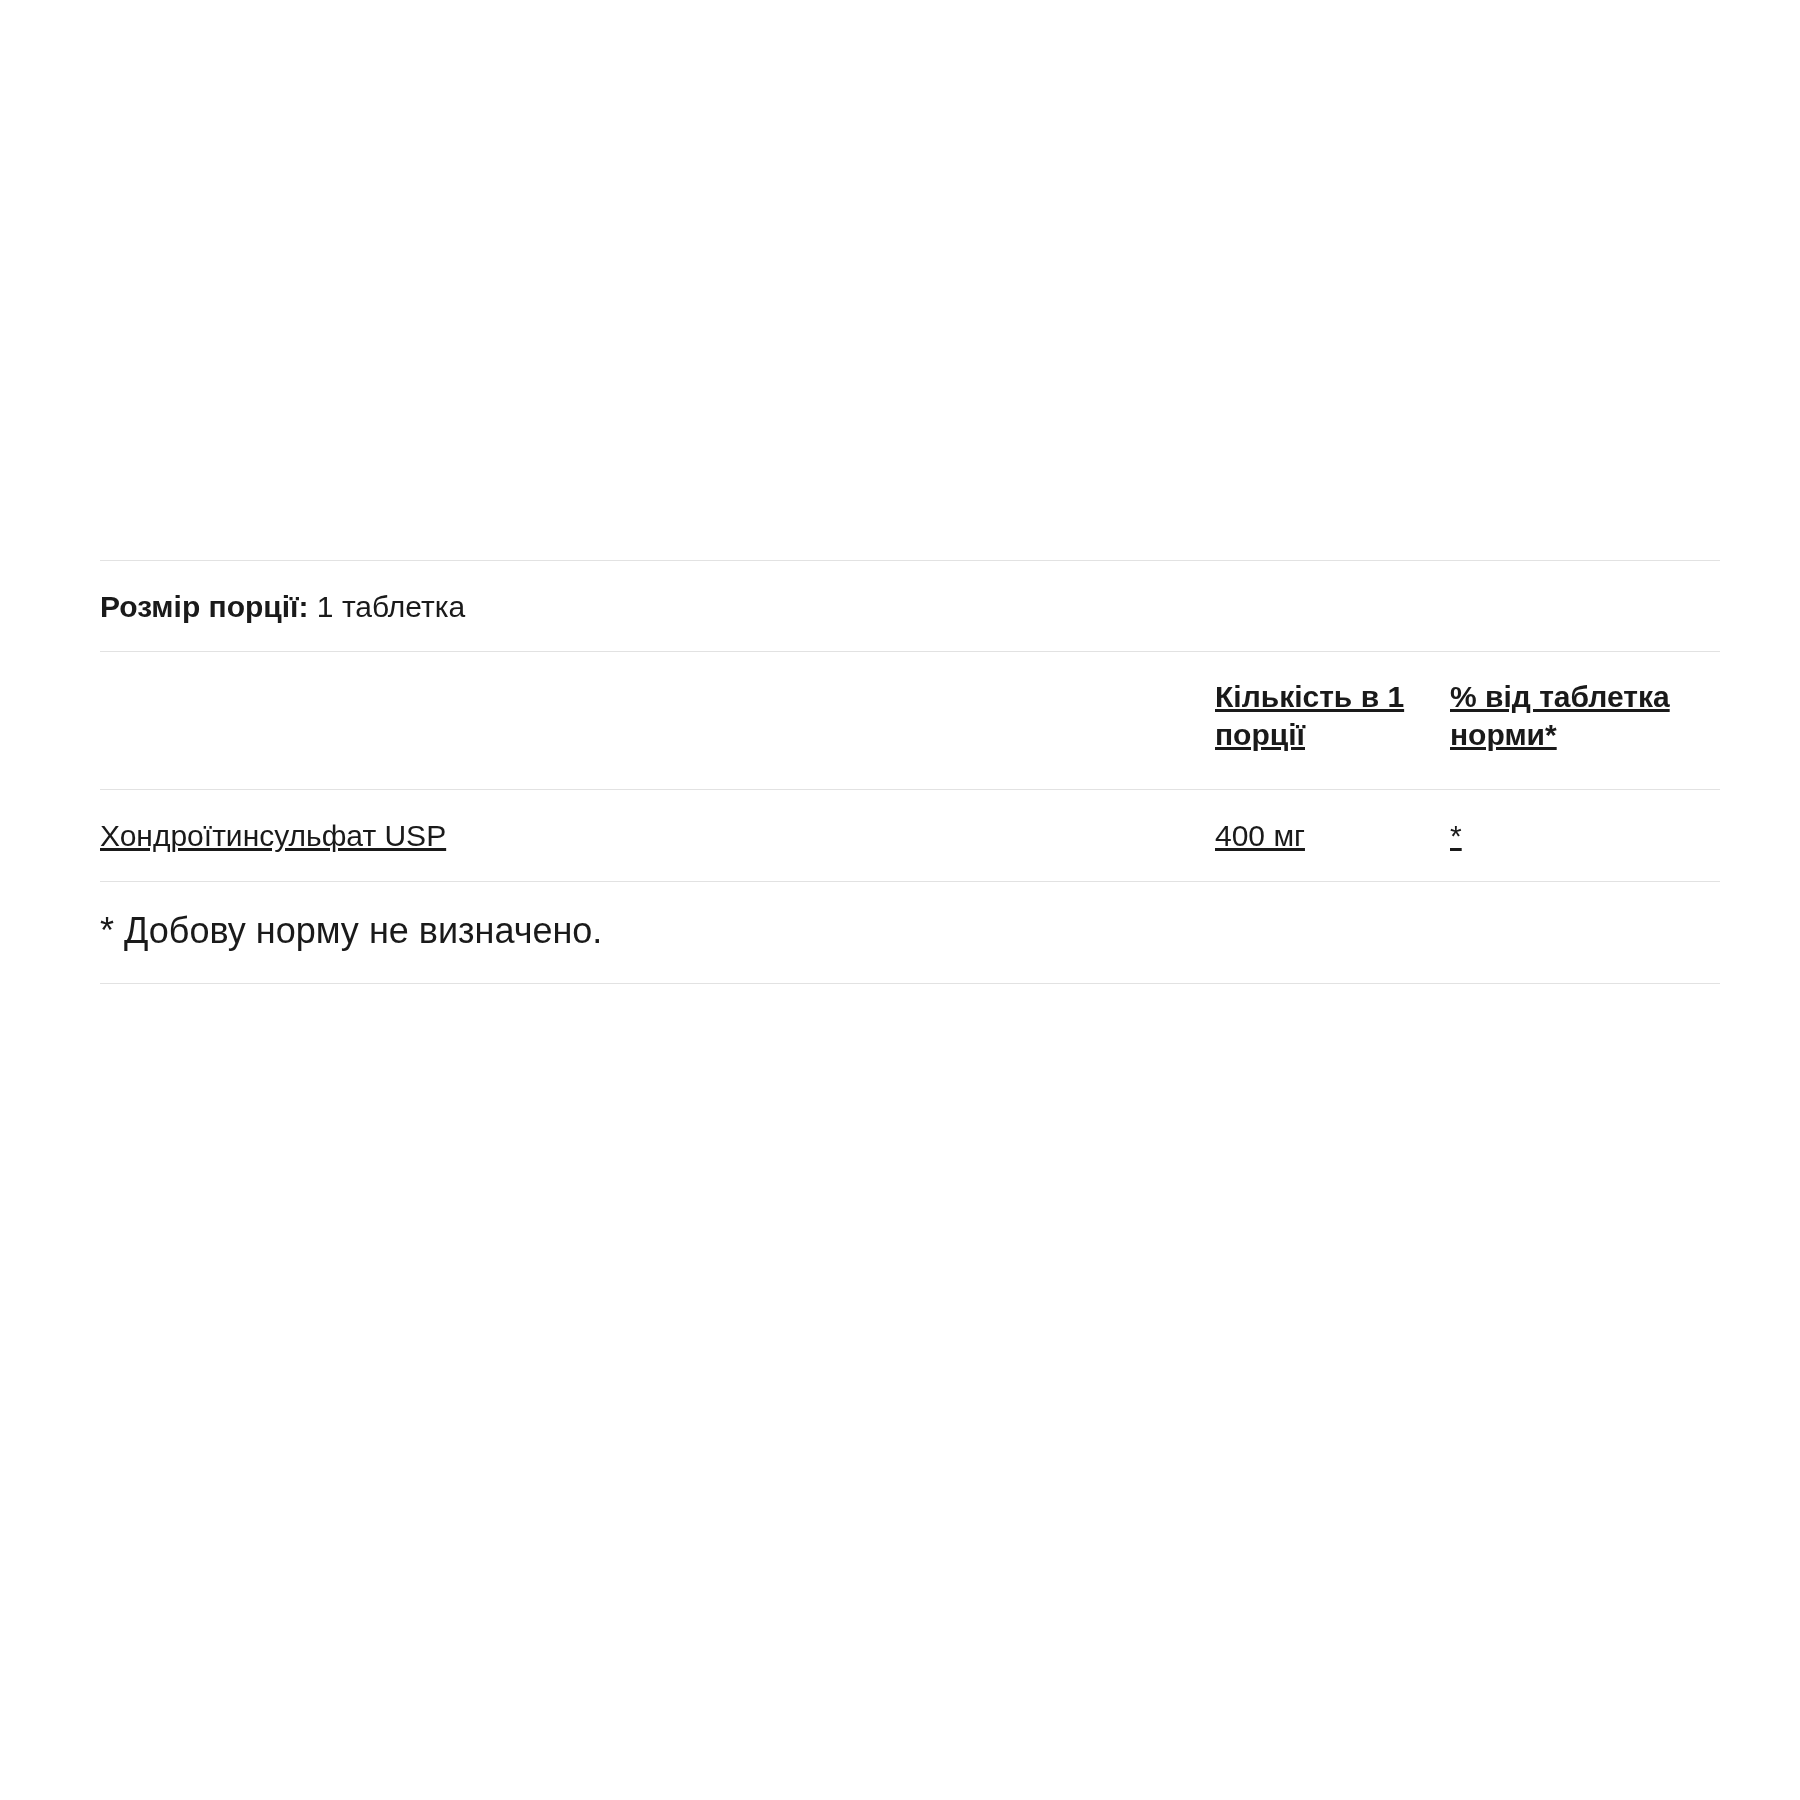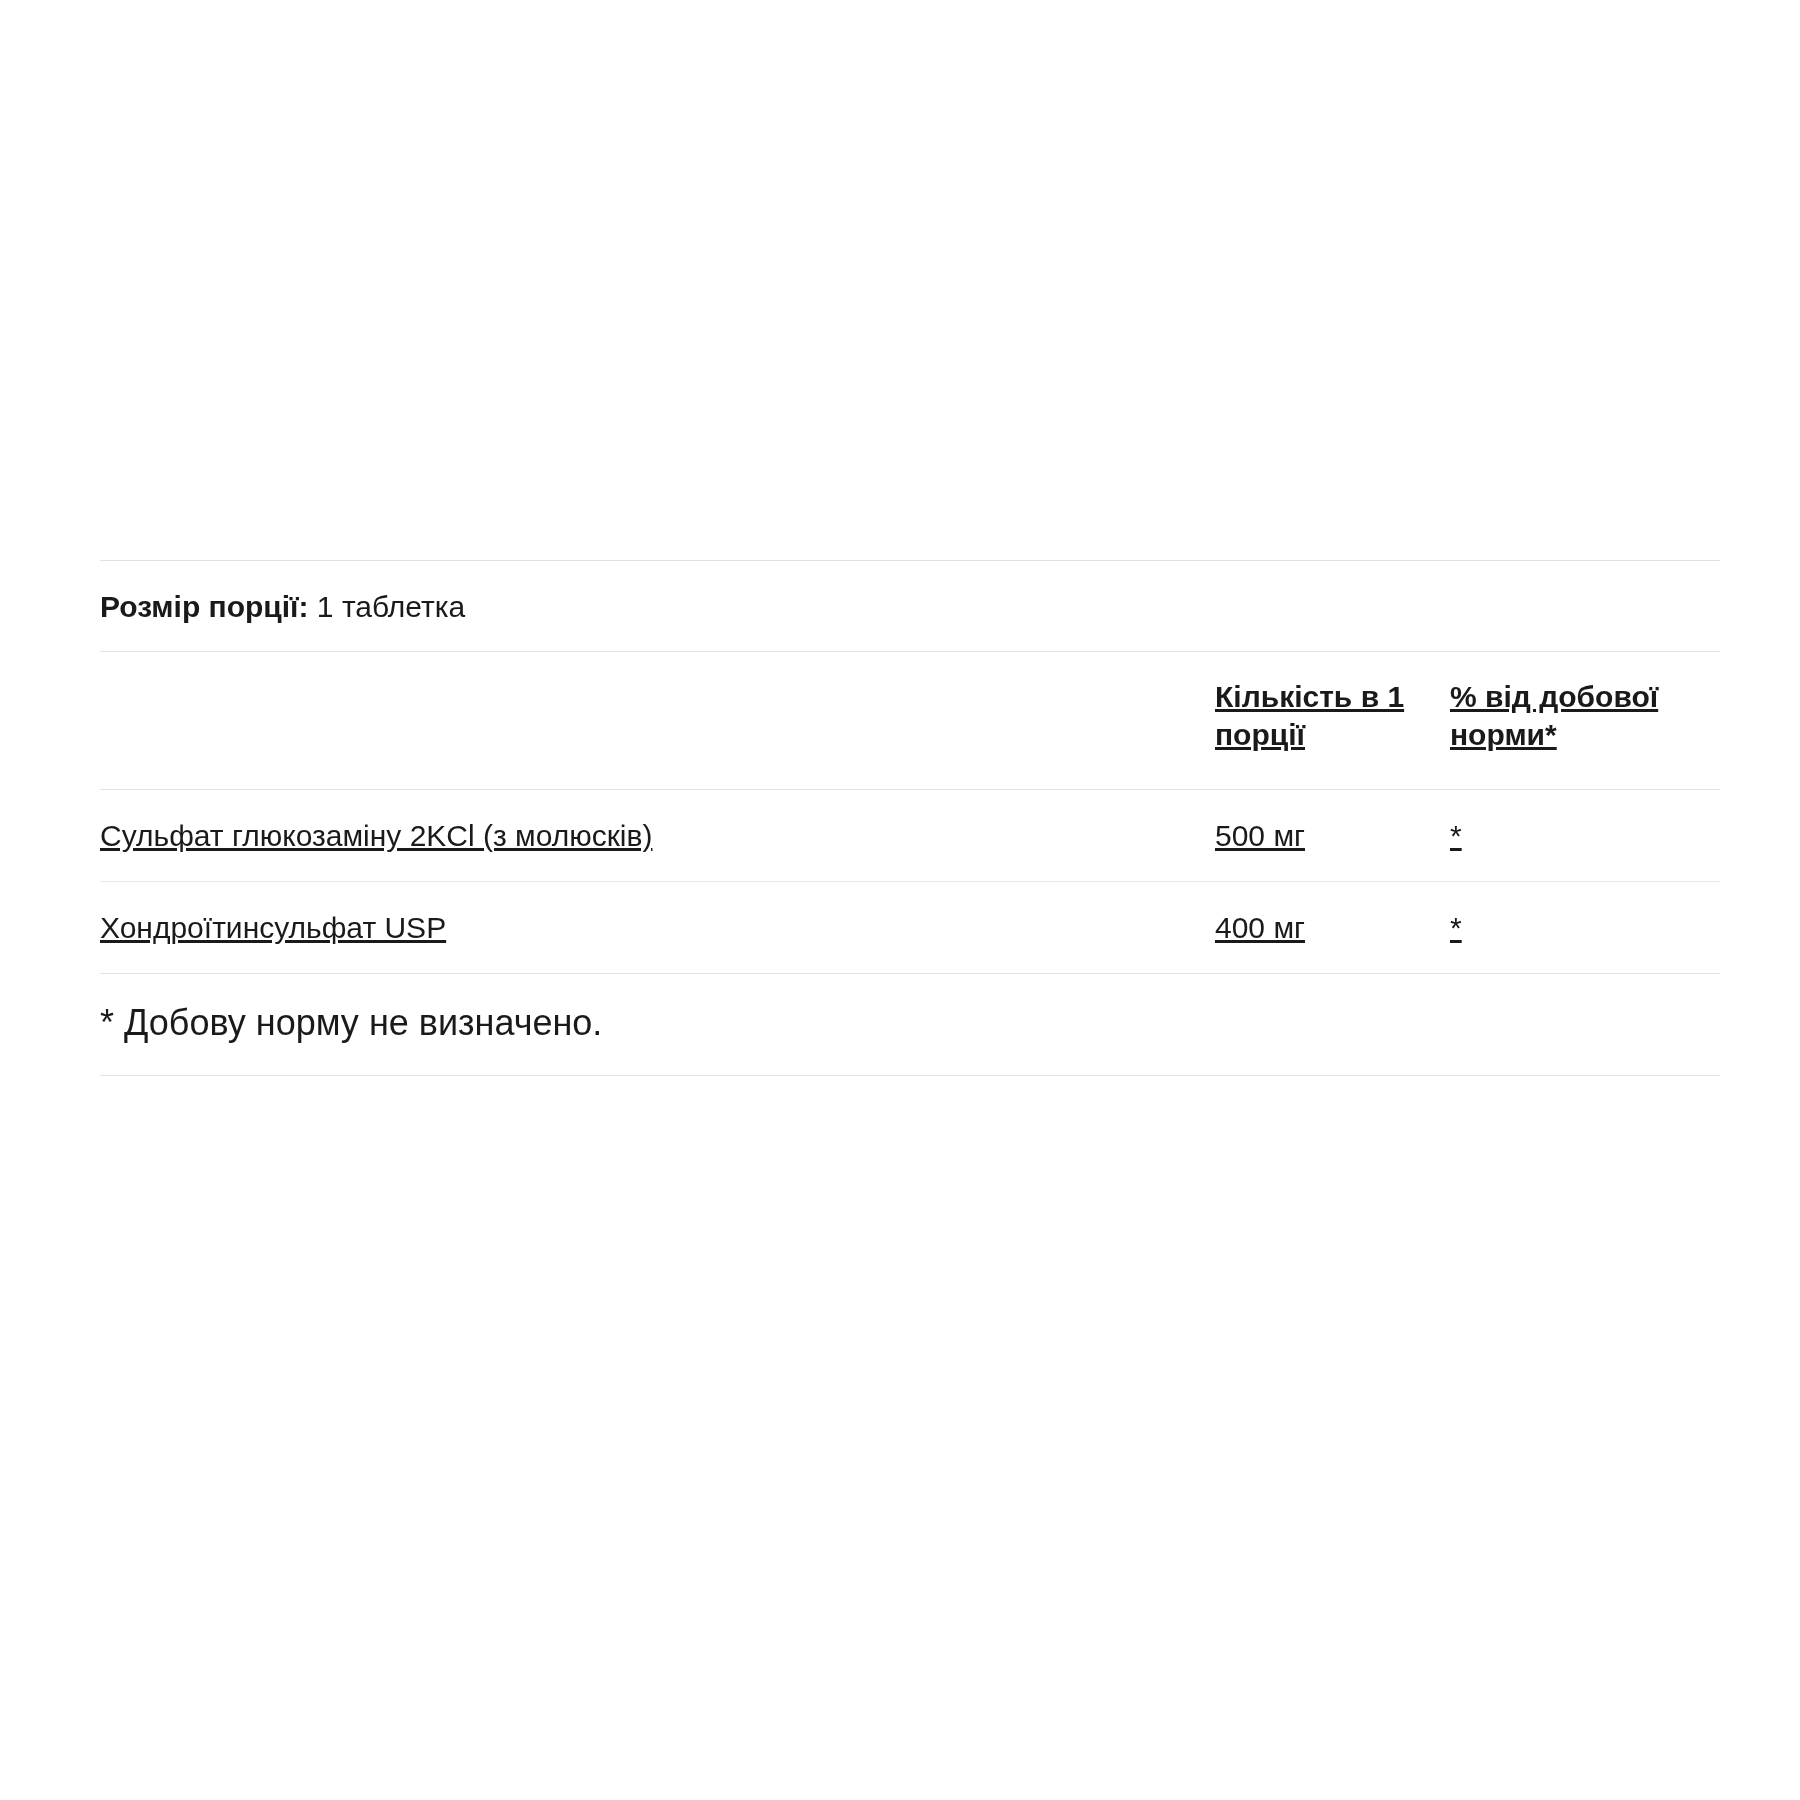--- a/index.html
+++ b/index.html
@@ -119,29 +119,24 @@
     <table class="facts">
       <colgroup>
         <col class="col-name">
         <col class="col-amount">
         <col class="col-dv">
       </colgroup>
       <thead>
         <tr>
           <th class="name-head"></th>
           <th class="amount-head">Кількість в 1 порції</th>
-          <th class="dv-head">% від добової норми*</th>
+          <th class="dv-head">% від таблетка норми*</th>
         </tr>
       </thead>
       <tbody>
-        <tr>
-          <td class="name-cell">Сульфат глюкозаміну 2KCl (з молюсків)</td>
-          <td class="amount-cell">500 мг</td>
-          <td class="dv-cell">*</td>
-        </tr>
         <tr>
           <td class="name-cell">Хондроїтинсульфат USP</td>
           <td class="amount-cell">400 мг</td>
           <td class="dv-cell">*</td>
         </tr>
       </tbody>
     </table>
 
     <div class="footnote">* Добову норму не визначено.</div>
 

